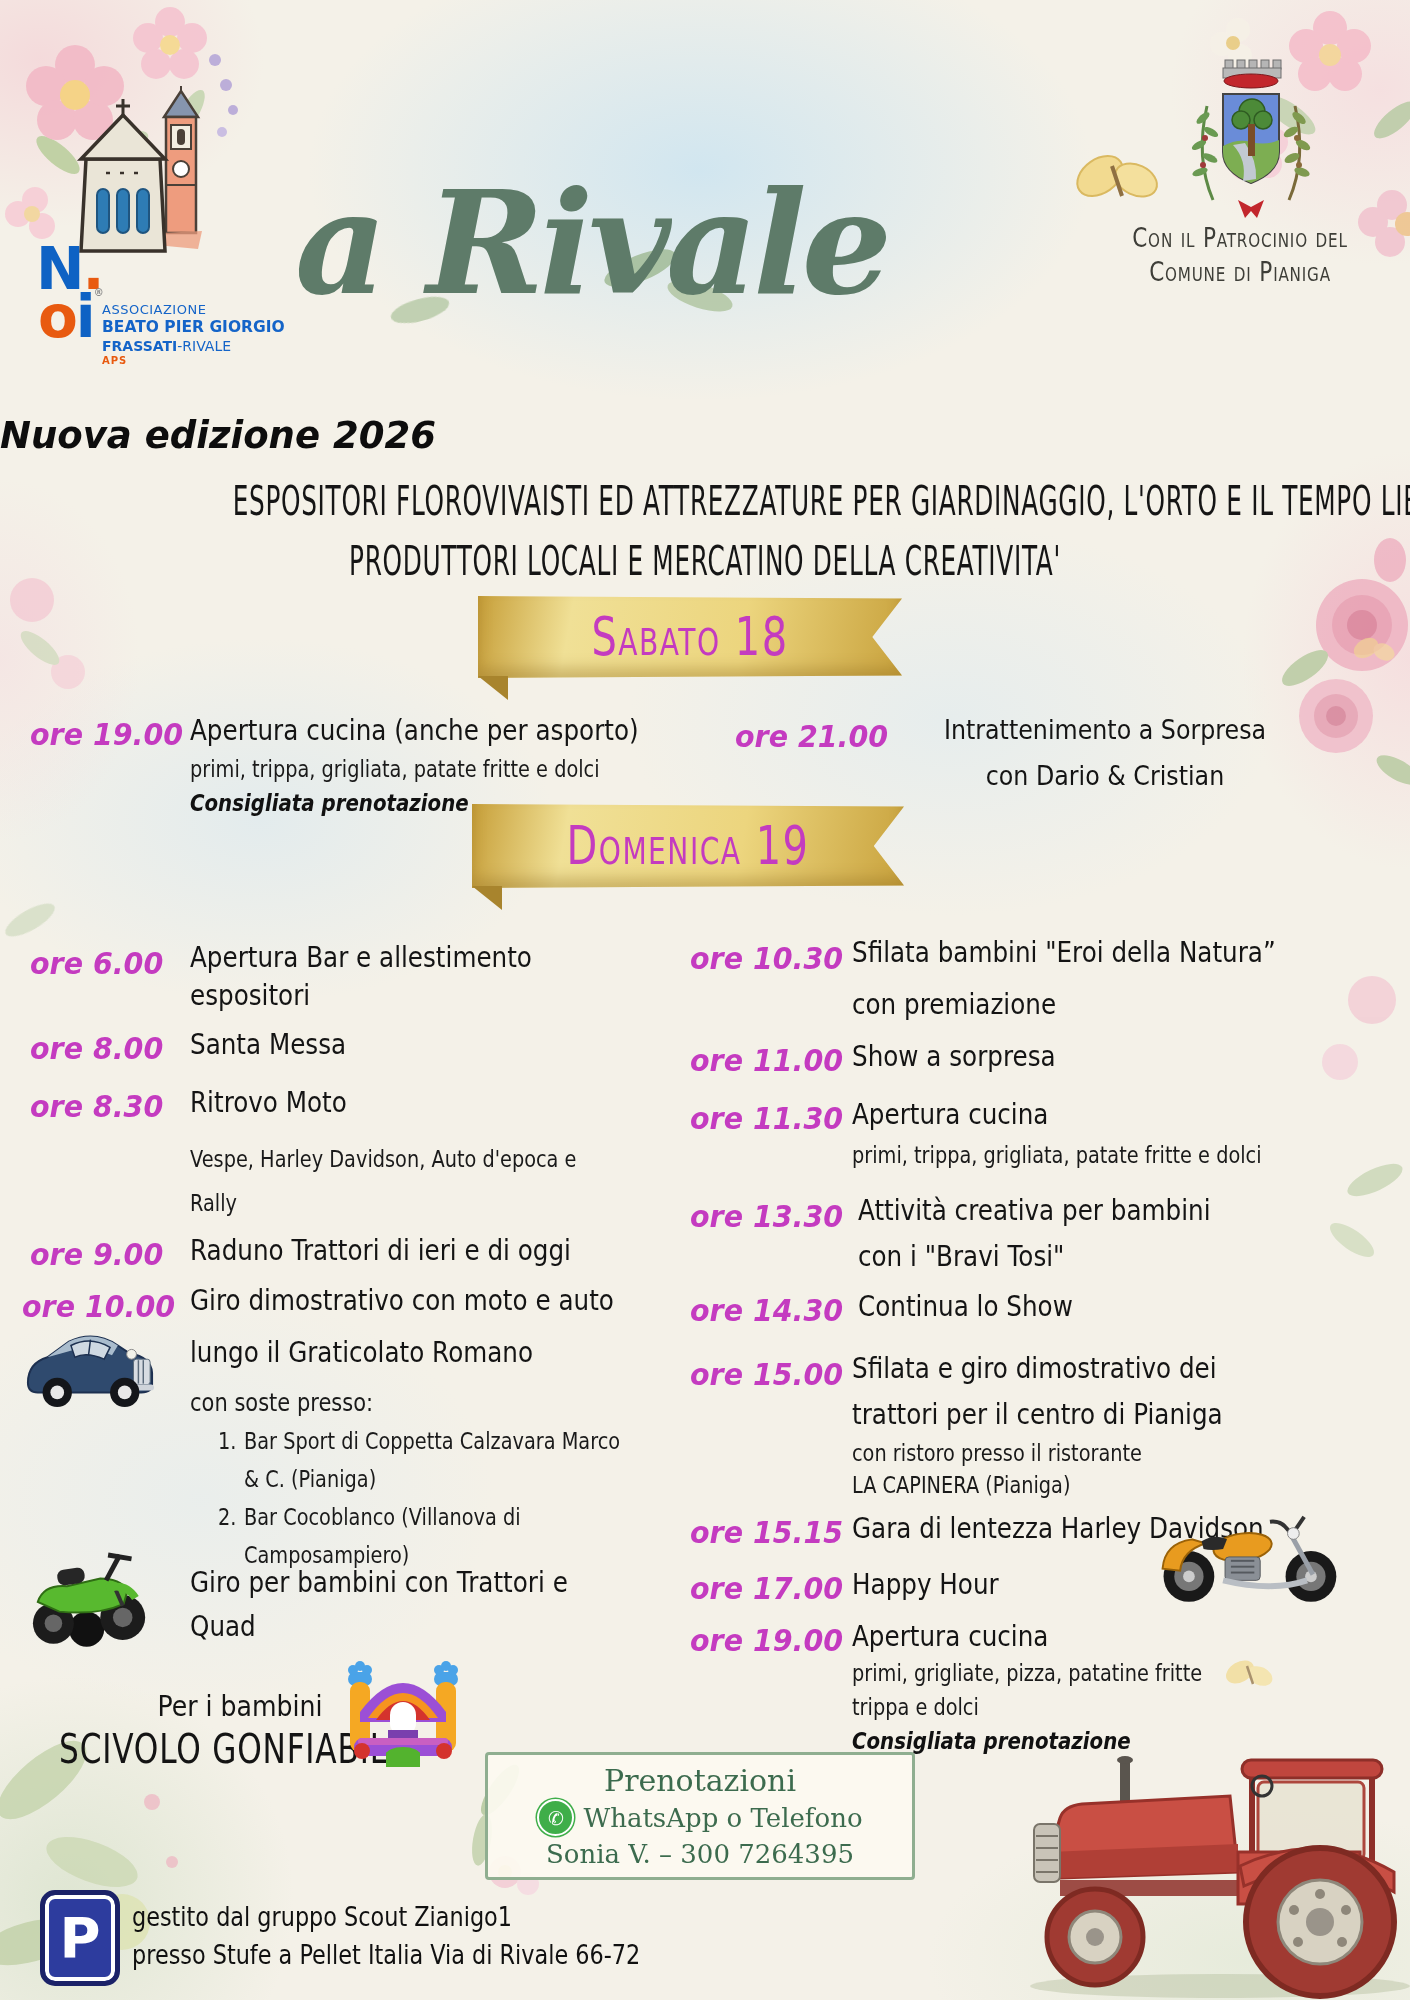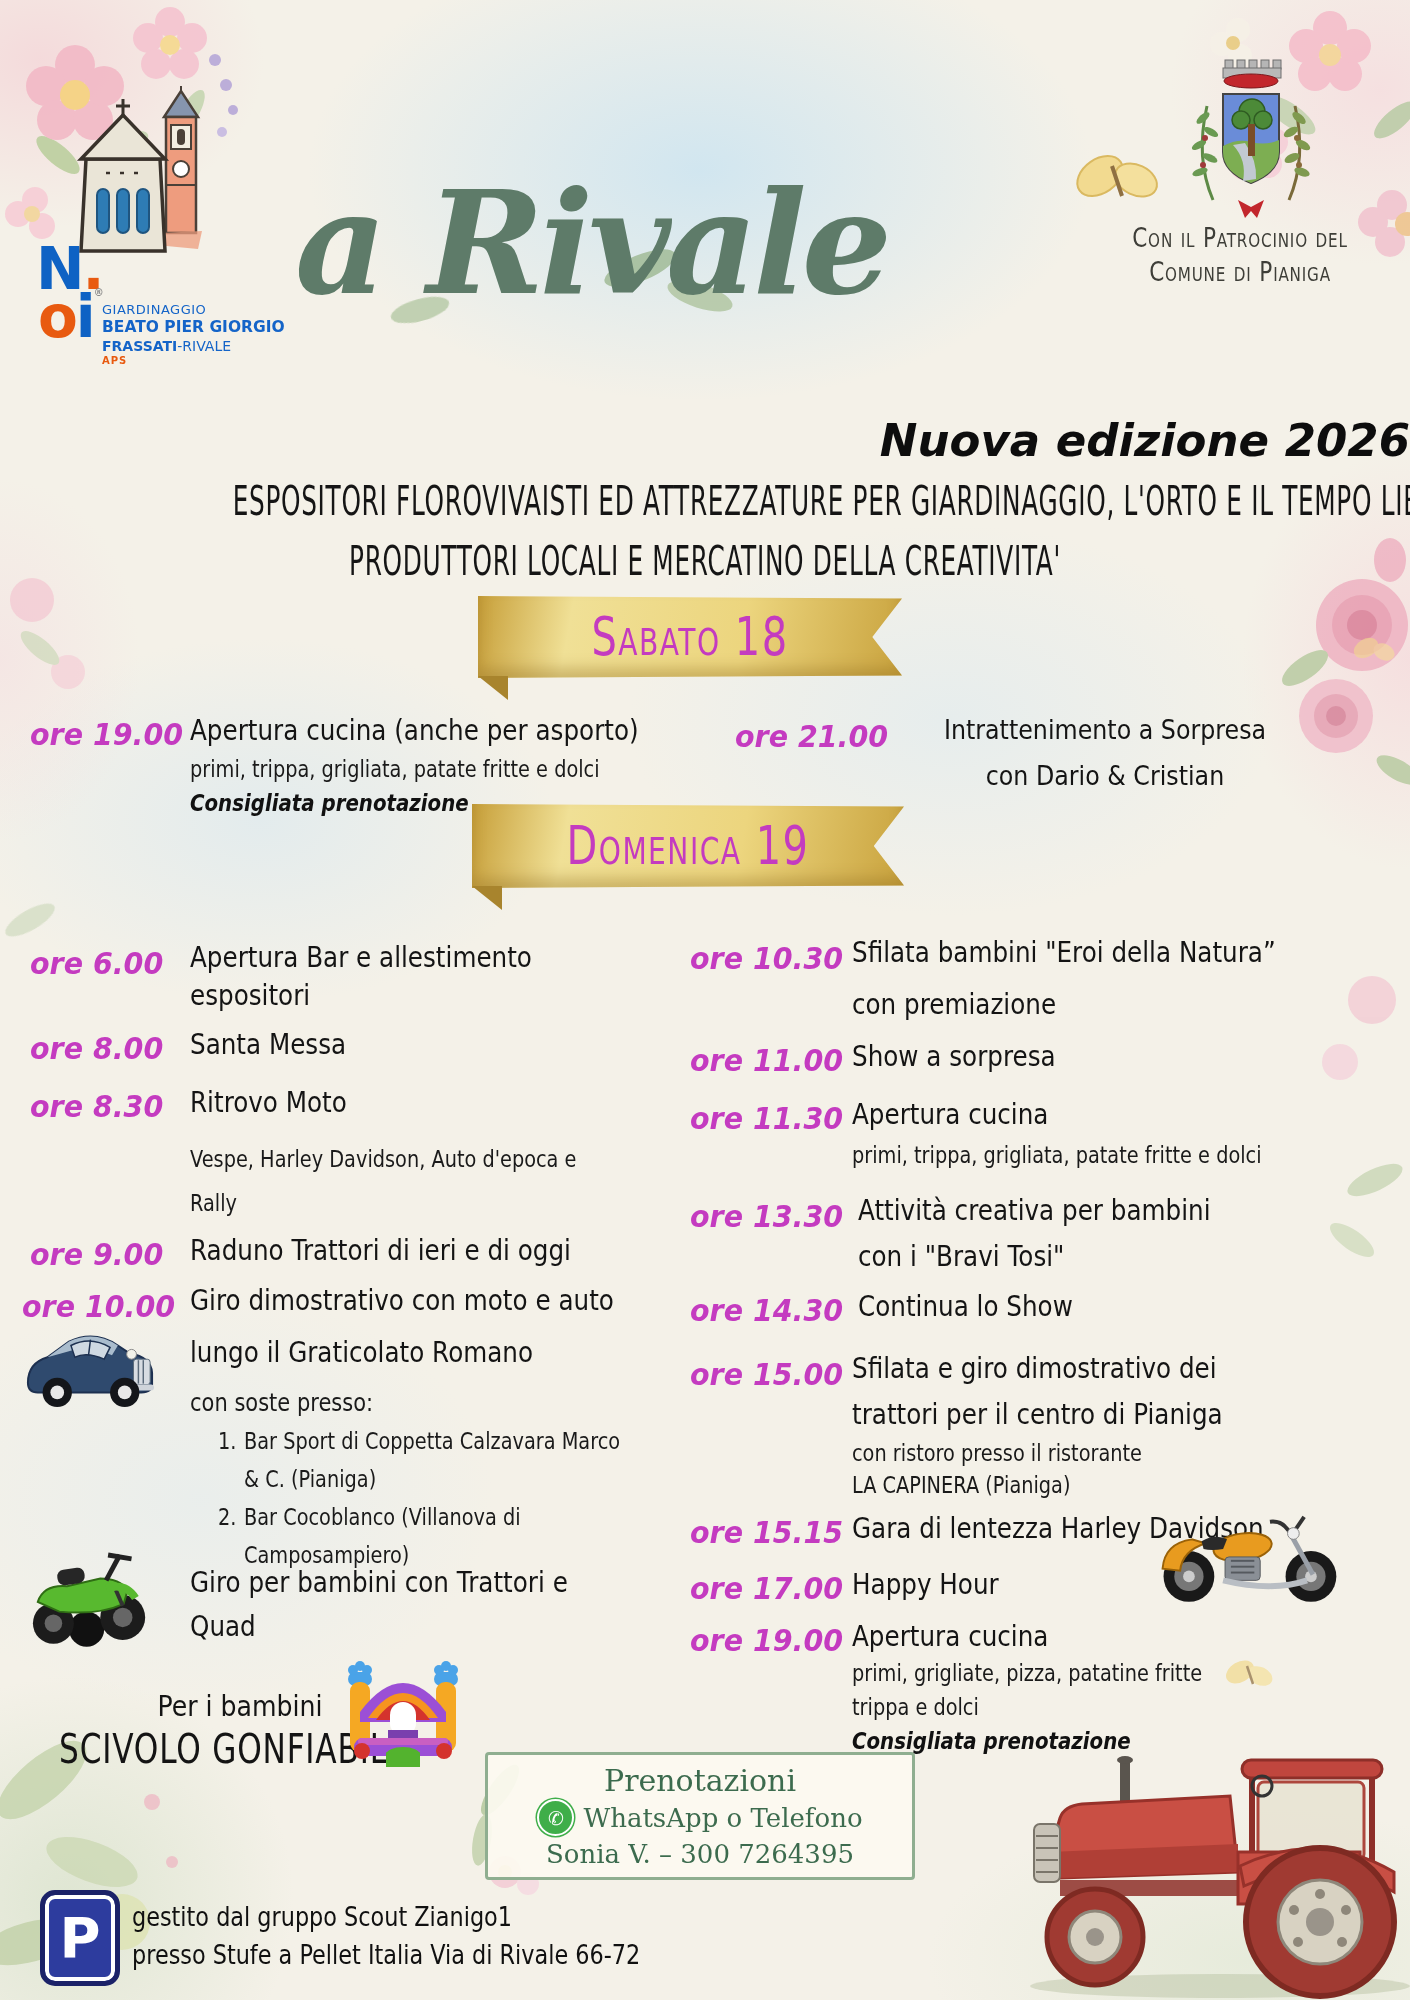--- a/index.html
+++ b/index.html
@@ -18,21 +18,21 @@
       radial-gradient(ellipse 460px 220px at 1250px 1960px, rgba(219,230,208,.55), transparent 70%),
       #f4f1e8;}
   .abs{position:absolute;}
   .nw{white-space:nowrap;}
   .time{color:#c43bc0;font-weight:bold;font-style:italic;font-size:31px;transform:scaleX(.92);transform-origin:left center;}
   .evt{font-size:28px;color:#141414;transform:scaleX(.88);transform-origin:left center;}
   .evtc{font-size:27px;color:#141414;text-align:center;transform:scaleX(.88);transform-origin:center;}
   .sub{font-size:23px;color:#1a1a1a;transform:scaleX(.84);transform-origin:left center;}
   .note{font-size:23px;color:#111;font-weight:bold;font-style:italic;transform:scaleX(.86);transform-origin:left center;}
   .title-script{font-family:"DejaVu Serif",serif;font-style:italic;font-weight:bold;color:#5e7b69;font-size:142px;letter-spacing:-5px;line-height:1;}
-  .edition{font-size:45px;font-weight:bold;font-style:italic;color:#0d0d0d;text-align:right;}
+  .edition{font-size:37px;font-weight:bold;font-style:italic;color:#0d0d0d;text-align:left;}
   .desc{font-size:37px;color:#151515;text-align:center;letter-spacing:1px;font-variant:small-caps;transform:scale(.67,1.1);transform-origin:center;}
   .patron{font-size:27px;color:#3e3e38;text-align:center;font-variant:small-caps;transform:scaleX(.8);transform-origin:center;letter-spacing:1px;}
   .banner{background:linear-gradient(100deg,#c79f39 0%,#f0e096 22%,#ecd57e 62%,#c9a33e 100%);
     clip-path:polygon(0 0,100% 3%,93% 50%,100% 97%,0 100%);box-shadow:inset 0 -10px 14px rgba(140,104,30,.35);}
   .banner-fold{width:0;height:0;border-style:solid;border-width:0 30px 24px 0;border-color:transparent #a8842d transparent transparent;}
   .banner-text{width:100%;text-align:center;font-variant:small-caps;color:#c43bc0;font-size:54px;letter-spacing:2px;transform:scaleX(.74);transform-origin:center;}
   .cond-big{font-size:40px;color:#141414;text-align:center;transform:scaleX(.78);transform-origin:center;letter-spacing:1px;}
   .kids-line{font-size:28px;color:#141414;text-align:center;transform:scaleX(.9);transform-origin:center;}
   .booking-box{width:424px;height:122px;background:rgba(252,250,240,.93);border:3px solid #8fae90;border-radius:4px;}
   .booking-title{font-family:"DejaVu Serif",serif;font-size:30px;color:#3c6b4e;text-align:center;}
@@ -197,21 +197,21 @@
   </svg>
 
   <div class="abs noi" style="left:36px;top:240px;width:260px;height:140px;">
     <div class="abs m1" style="left:0;top:0;">
       <span class="blue">N</span><span class="orange">.</span>
     </div>
     <div class="abs m2" style="left:2px;top:48px;">
       <span class="orange">o</span><span class="blue">i</span><span class="reg">®</span>
     </div>
     <div class="abs noi-txt" style="left:66px;top:62px;">
-      <div class="nt1">GIARDINAGGIO</div>
+      <div class="nt1">ASSOCIAZIONE</div>
       <div class="nt2">BEATO PIER GIORGIO</div>
       <div class="nt3"><b>FRASSATI</b><span>-RIVALE</span></div>
       <div class="nt4">APS</div>
     </div>
   </div>
 
   <div class="abs title-script nw" style="left:295px;top:172px;">a Rivale</div>
 
   <svg class="abs" style="left:1185px;top:48px;" width="130" height="178" viewBox="0 0 130 178">
     <rect x="40" y="12" width="8" height="9" fill="#b5b5b5" stroke="#6e6e6e"></rect>

